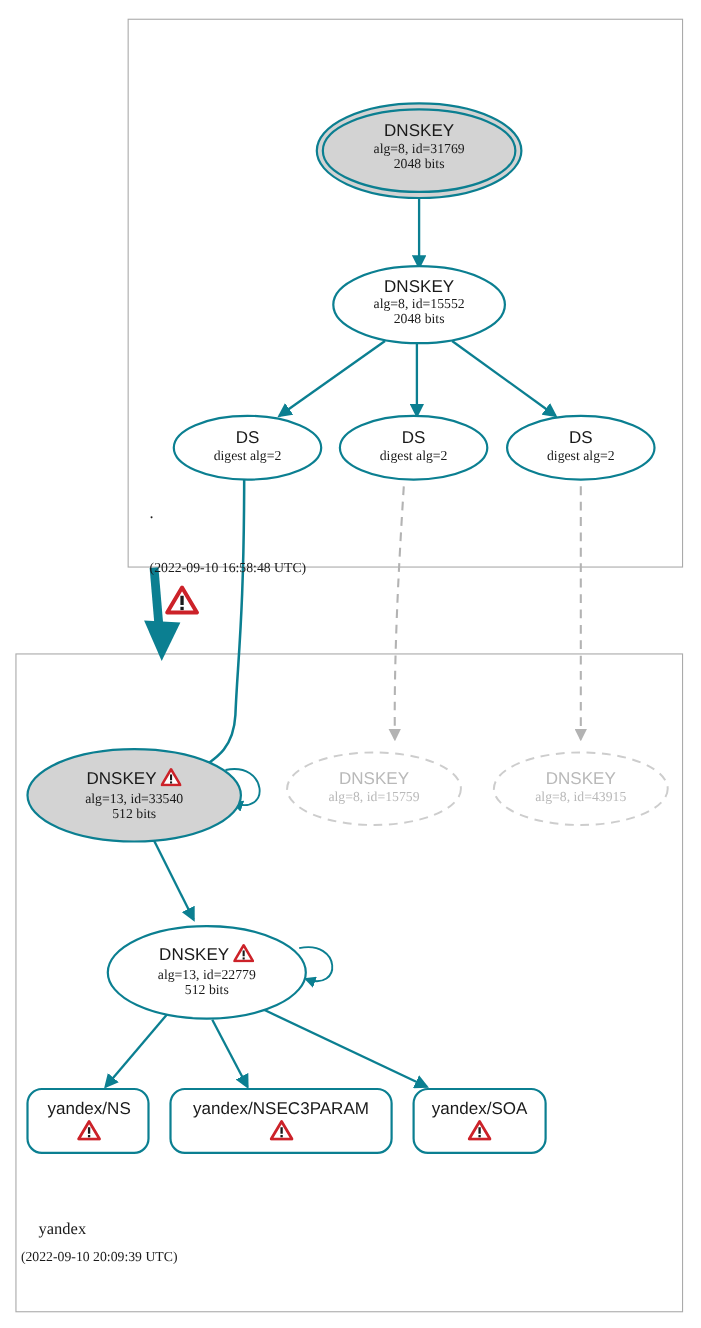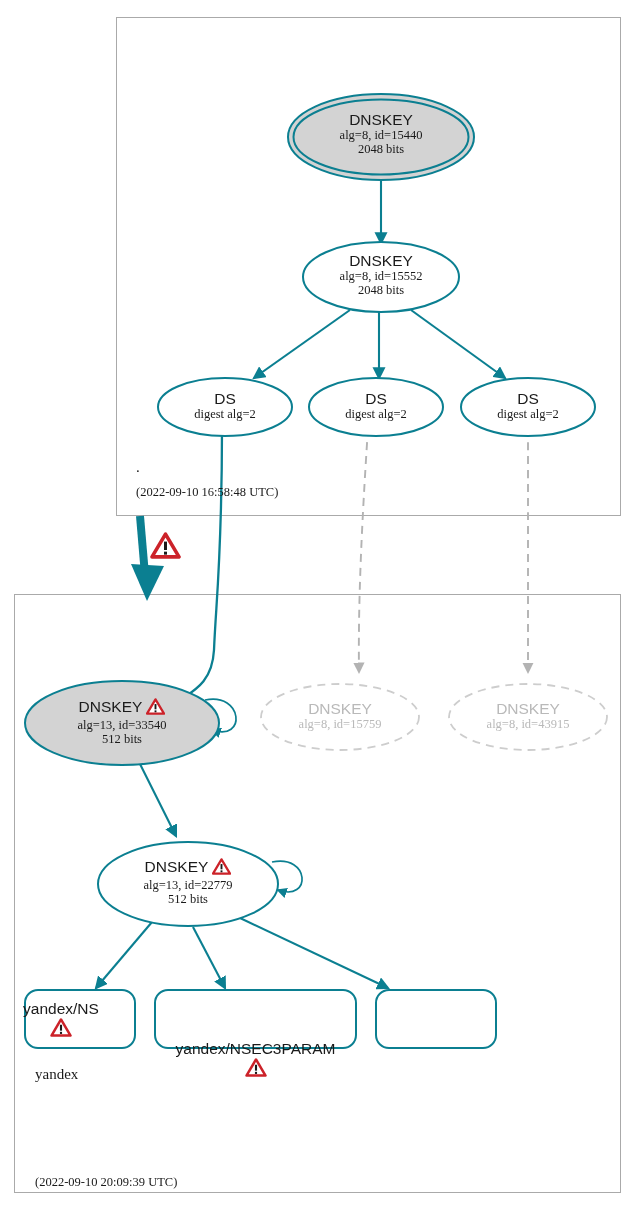--- a/index.html
+++ b/index.html
@@ -130,21 +130,21 @@
     <g>
       <rect x="155" y="990" rx="13" ry="13" width="201" height="58" fill="#ffffff" stroke="#0b7f91" stroke-width="2"></rect>
     </g>
     <g>
       <rect x="376" y="990" rx="13" ry="13" width="120" height="58" fill="#ffffff" stroke="#0b7f91" stroke-width="2"></rect>
     </g>
   </svg>
 
   <div class="nodelabel" style="left:291px;top:112px;width:180px;">
     <div class="l1">DNSKEY</div>
-    <div class="l2">alg=8, id=15440</div>
+    <div class="l2">alg=8, id=31769</div>
     <div class="l2">2048 bits</div>
   </div>
 
   <div class="nodelabel" style="left:291px;top:253px;width:180px;">
     <div class="l1">DNSKEY</div>
     <div class="l2">alg=8, id=15552</div>
     <div class="l2">2048 bits</div>
   </div>
 
   <div class="nodelabel" style="left:155px;top:391px;width:140px;">
@@ -195,50 +195,60 @@
           <path d="M10 1.4 L19 16.6 L1 16.6 Z" fill="#ffffff" stroke="#cc2229" stroke-width="2.4" stroke-linejoin="round"></path>
           <rect x="9" y="6.4" width="2" height="5.6" fill="#1a1a1a"></rect>
           <rect x="9" y="13.1" width="2" height="2" fill="#1a1a1a"></rect>
         </svg>
       </span>
     </div>
     <div class="l2">alg=13, id=22779</div>
     <div class="l2">512 bits</div>
   </div>
 
-  <div class="nodelabel" style="left:8px;top:1001px;width:106px;">
+  <div class="nodelabel" style="left:28px;top:1001px;width:106px;">
     <div class="l1">yandex/NS</div>
     <div style="margin-top:1px;">
       <svg width="22" height="19" viewBox="0 0 20 18">
         <path d="M10 1.4 L19 16.6 L1 16.6 Z" fill="#ffffff" stroke="#cc2229" stroke-width="2.4" stroke-linejoin="round"></path>
         <rect x="9" y="6.4" width="2" height="5.6" fill="#1a1a1a"></rect>
         <rect x="9" y="13.1" width="2" height="2" fill="#1a1a1a"></rect>
       </svg>
     </div>
   </div>
 
-  <div class="nodelabel" style="left:155px;top:1001px;width:201px;margin-top:40px;">
+  <div class="nodelabel" style="left:155px;top:1001px;width:201px;">
     <div class="l1">yandex/NSEC3PARAM</div>
     <div style="margin-top:1px;">
       <svg width="22" height="19" viewBox="0 0 20 18">
         <path d="M10 1.4 L19 16.6 L1 16.6 Z" fill="#ffffff" stroke="#cc2229" stroke-width="2.4" stroke-linejoin="round"></path>
         <rect x="9" y="6.4" width="2" height="5.6" fill="#1a1a1a"></rect>
         <rect x="9" y="13.1" width="2" height="2" fill="#1a1a1a"></rect>
       </svg>
     </div>
   </div>
 
+  <div class="nodelabel" style="left:376px;top:1001px;width:120px;">
+    <div class="l1">yandex/SOA</div>
+    <div style="margin-top:1px;">
+      <svg width="22" height="19" viewBox="0 0 20 18">
+        <path d="M10 1.4 L19 16.6 L1 16.6 Z" fill="#ffffff" stroke="#cc2229" stroke-width="2.4" stroke-linejoin="round"></path>
+        <rect x="9" y="6.4" width="2" height="5.6" fill="#1a1a1a"></rect>
+        <rect x="9" y="13.1" width="2" height="2" fill="#1a1a1a"></rect>
+      </svg>
+    </div>
+  </div>
 
   <div style="position:absolute;left:150px;top:532px;">
     <svg width="31" height="27" viewBox="0 0 20 18">
       <path d="M10 1.4 L19 16.6 L1 16.6 Z" fill="#ffffff" stroke="#cc2229" stroke-width="2.4" stroke-linejoin="round"></path>
       <rect x="9" y="6.4" width="2" height="5.6" fill="#1a1a1a"></rect>
       <rect x="9" y="13.1" width="2" height="2" fill="#1a1a1a"></rect>
     </svg>
   </div>
 
   <div class="zonelabel zname" style="left:136px;top:459px;">.</div>
-  <div class="zonelabel ztime" style="left:136px;top:485px;">(2022-09-10 16:58:48 UTC)</div>
-
-  <div class="zonelabel zname" style="left:35px;top:1066px;">yandex</div>
-  <div class="zonelabel ztime" style="left:35px;top:1135px;margin-top:40px;">(2022-09-10 20:09:39 UTC)</div>
+  <div class="zonelabel ztime" style="left:136px;top:509px;">(2022-09-10 16:58:48 UTC)</div>
+
+  <div class="zonelabel zname" style="left:35px;top:1110px;">yandex</div>
+  <div class="zonelabel ztime" style="left:19px;top:1135px;">(2022-09-10 20:09:39 UTC)</div>
 
 </div>
 
 </body></html>

